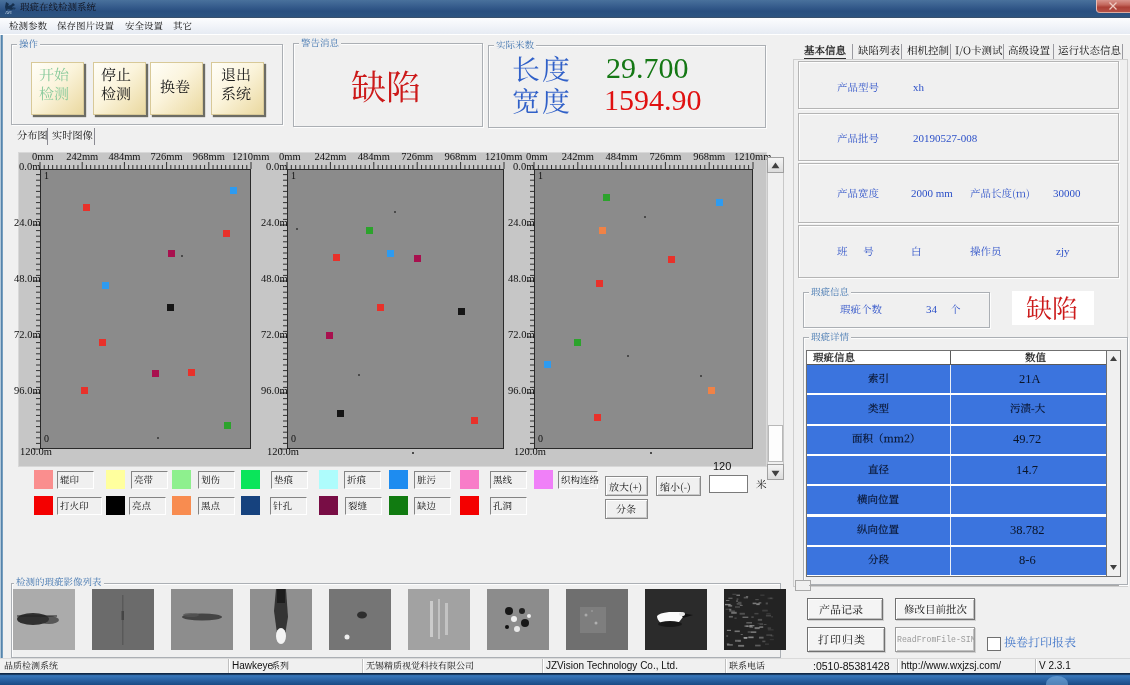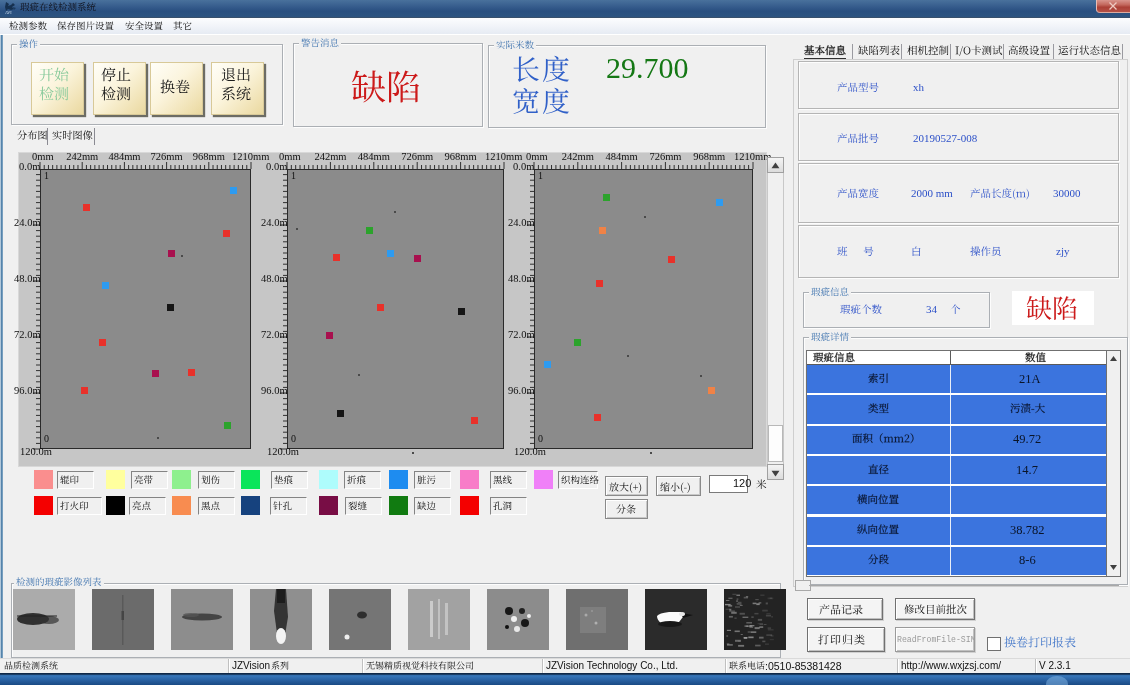--- a/index.html
+++ b/index.html
@@ -310,20 +310,21 @@
         <use href="#g5ea6" transform="translate(1071 0) scale(1 -1)"></use>
       </g>
     </svg>
 <svg style="position:absolute;left:512px;top:87px;overflow:visible;" width="60" height="28" viewBox="0 -880 2143 1000" preserveAspectRatio="none">
       <g fill="#3060c8">
         <use href="#g5bbd" transform="scale(1 -1)"></use>
         <use href="#g5ea6" transform="translate(1071 0) scale(1 -1)"></use>
       </g>
     </svg>
 <div style="position:absolute;left:606px;top:52px;font:30px 'Liberation Serif',serif;color:#157815;white-space:pre;line-height:32px;">29.700</div>
+<div style="position:absolute;left:604px;top:84px;font:30px 'Liberation Serif',serif;color:#e01010;white-space:pre;line-height:32px;">1594.90</div>
 <svg style="position:absolute;left:17px;top:130px;overflow:visible;" width="30.6" height="10.2" viewBox="0 -880 3000 1000" preserveAspectRatio="none">
       <g fill="#101010">
         <use href="#g5206" transform="scale(1 -1)"></use>
         <use href="#g5e03" transform="translate(1000 0) scale(1 -1)"></use>
         <use href="#g56fe" transform="translate(2000 0) scale(1 -1)"></use>
       </g>
     </svg>
 <svg style="position:absolute;left:52px;top:130px;overflow:visible;" width="40.8" height="10.2" viewBox="0 -880 4000 1000" preserveAspectRatio="none">
       <g fill="#101010">
         <use href="#g5b9e" transform="scale(1 -1)"></use>
@@ -884,21 +885,21 @@
 <svg style="position:absolute;left:660px;top:482px;overflow:visible;" width="30.74" height="10" viewBox="0 -880 3074 1000" preserveAspectRatio="none">
       <g fill="#101010">
         <use href="#g7f29" transform="scale(1 -1)"></use>
         <use href="#g5c0f" transform="translate(1000 0) scale(1 -1)"></use>
         <use href="#g28" transform="translate(2000 0) scale(1 -1)"></use>
         <use href="#g2d" transform="translate(2364 0) scale(1 -1)"></use>
         <use href="#g29" transform="translate(2710 0) scale(1 -1)"></use>
       </g>
     </svg>
 <div style="position:absolute;left:709px;top:475px;width:39px;height:18px;background:#fff;border:1px solid #7a7a7a;box-sizing:border-box;"></div>
-<div style="position:absolute;left:713px;top:477px;font:11px 'Liberation Sans',serif;color:#101010;white-space:pre;line-height:13px;margin-left:20px;">120</div>
+<div style="position:absolute;left:713px;top:460px;font:11px 'Liberation Sans',serif;color:#101010;white-space:pre;line-height:13px;">120</div>
 <svg style="position:absolute;left:756px;top:479px;overflow:visible;" width="10.5" height="10.5" viewBox="0 -880 1000 1000" preserveAspectRatio="none">
       <g fill="#101010">
         <use href="#g7c73" transform="scale(1 -1)"></use>
       </g>
     </svg>
 <div style="position:absolute;left:605px;top:499px;width:43px;height:20px;background:#f0f0f0;border:1px solid #8a8a8a;box-shadow:inset 1px 1px 0 #ffffff,inset -1px -1px 0 #c8c8c8;box-sizing:border-box;"></div>
 <svg style="position:absolute;left:616px;top:504px;overflow:visible;" width="20" height="10" viewBox="0 -880 2000 1000" preserveAspectRatio="none">
       <g fill="#101010">
         <use href="#g5206" transform="scale(1 -1)"></use>
         <use href="#g6761" transform="translate(1000 0) scale(1 -1)"></use>
@@ -1050,21 +1051,21 @@
 <svg style="position:absolute;left:4px;top:661px;overflow:visible;" width="54" height="9" viewBox="0 -880 6000 1000" preserveAspectRatio="none">
       <g fill="#101010">
         <use href="#g54c1" transform="scale(1 -1)"></use>
         <use href="#g8d28" transform="translate(1000 0) scale(1 -1)"></use>
         <use href="#g68c0" transform="translate(2000 0) scale(1 -1)"></use>
         <use href="#g6d4b" transform="translate(3000 0) scale(1 -1)"></use>
         <use href="#g7cfb" transform="translate(4000 0) scale(1 -1)"></use>
         <use href="#g7edf" transform="translate(5000 0) scale(1 -1)"></use>
       </g>
     </svg>
-<div style="position:absolute;left:232px;top:660px;font:10px 'Liberation Sans',serif;color:#101010;white-space:pre;line-height:12px;">JZVision</div>
+<div style="position:absolute;left:232px;top:660px;font:10px 'Liberation Sans',serif;color:#101010;white-space:pre;line-height:12px;">Hawkeye</div>
 <svg style="position:absolute;left:271px;top:661px;overflow:visible;" width="18" height="9" viewBox="0 -880 2000 1000" preserveAspectRatio="none">
       <g fill="#101010">
         <use href="#g7cfb" transform="scale(1 -1)"></use>
         <use href="#g5217" transform="translate(1000 0) scale(1 -1)"></use>
       </g>
     </svg>
 <svg style="position:absolute;left:366px;top:661px;overflow:visible;" width="108" height="9" viewBox="0 -880 12000 1000" preserveAspectRatio="none">
       <g fill="#101010">
         <use href="#g65e0" transform="scale(1 -1)"></use>
         <use href="#g9521" transform="translate(1000 0) scale(1 -1)"></use>
@@ -1082,21 +1083,21 @@
     </svg>
 <div style="position:absolute;left:546px;top:660px;font:10px 'Liberation Sans',serif;color:#101010;white-space:pre;line-height:12px;">JZVision Technology Co., Ltd.</div>
 <svg style="position:absolute;left:729px;top:661px;overflow:visible;" width="36" height="9" viewBox="0 -880 4000 1000" preserveAspectRatio="none">
       <g fill="#101010">
         <use href="#g8054" transform="scale(1 -1)"></use>
         <use href="#g7cfb" transform="translate(1000 0) scale(1 -1)"></use>
         <use href="#g7535" transform="translate(2000 0) scale(1 -1)"></use>
         <use href="#g8bdd" transform="translate(3000 0) scale(1 -1)"></use>
       </g>
     </svg>
-<div style="position:absolute;left:765px;top:660px;font:10.5px 'Liberation Sans',serif;color:#101010;white-space:pre;line-height:12.5px;">:0510-85381428</div>
+<div style="position:absolute;left:765px;top:660px;font:10.5px 'Liberation Sans',serif;color:#101010;white-space:pre;line-height:12.5px;padding-left:48px;">:0510-85381428</div>
 <div style="position:absolute;left:901px;top:660px;font:10px 'Liberation Sans',serif;color:#101010;white-space:pre;line-height:12px;">http://www.wxjzsj.com/</div>
 <div style="position:absolute;left:1039px;top:660px;font:10px 'Liberation Sans',serif;color:#101010;white-space:pre;line-height:12px;">V 2.3.1</div>
 <div style="position:absolute;left:0px;top:673px;width:1130px;height:12px;background:linear-gradient(180deg,#0f2847 0%,#0f2847 9%,#3877ba 22%,#2c66a8 50%,#225694 78%,#1a4a84 100%);"></div>
 <svg style="position:absolute;left:1035px;top:675px" width="45" height="10" viewBox="0 0 45 10">
       <ellipse cx="22" cy="9" rx="11" ry="8" fill="#7db1e0" opacity="0.55"></ellipse>
     </svg>
 <svg style="position:absolute;left:804px;top:45px;overflow:visible;" width="42" height="10.5" viewBox="0 -880 4000 1000" preserveAspectRatio="none">
       <g fill="#101010" stroke="#101010" stroke-width="28">
         <use href="#g57fa" transform="scale(1 -1)"></use>
         <use href="#g672c" transform="translate(1000 0) scale(1 -1)"></use>

